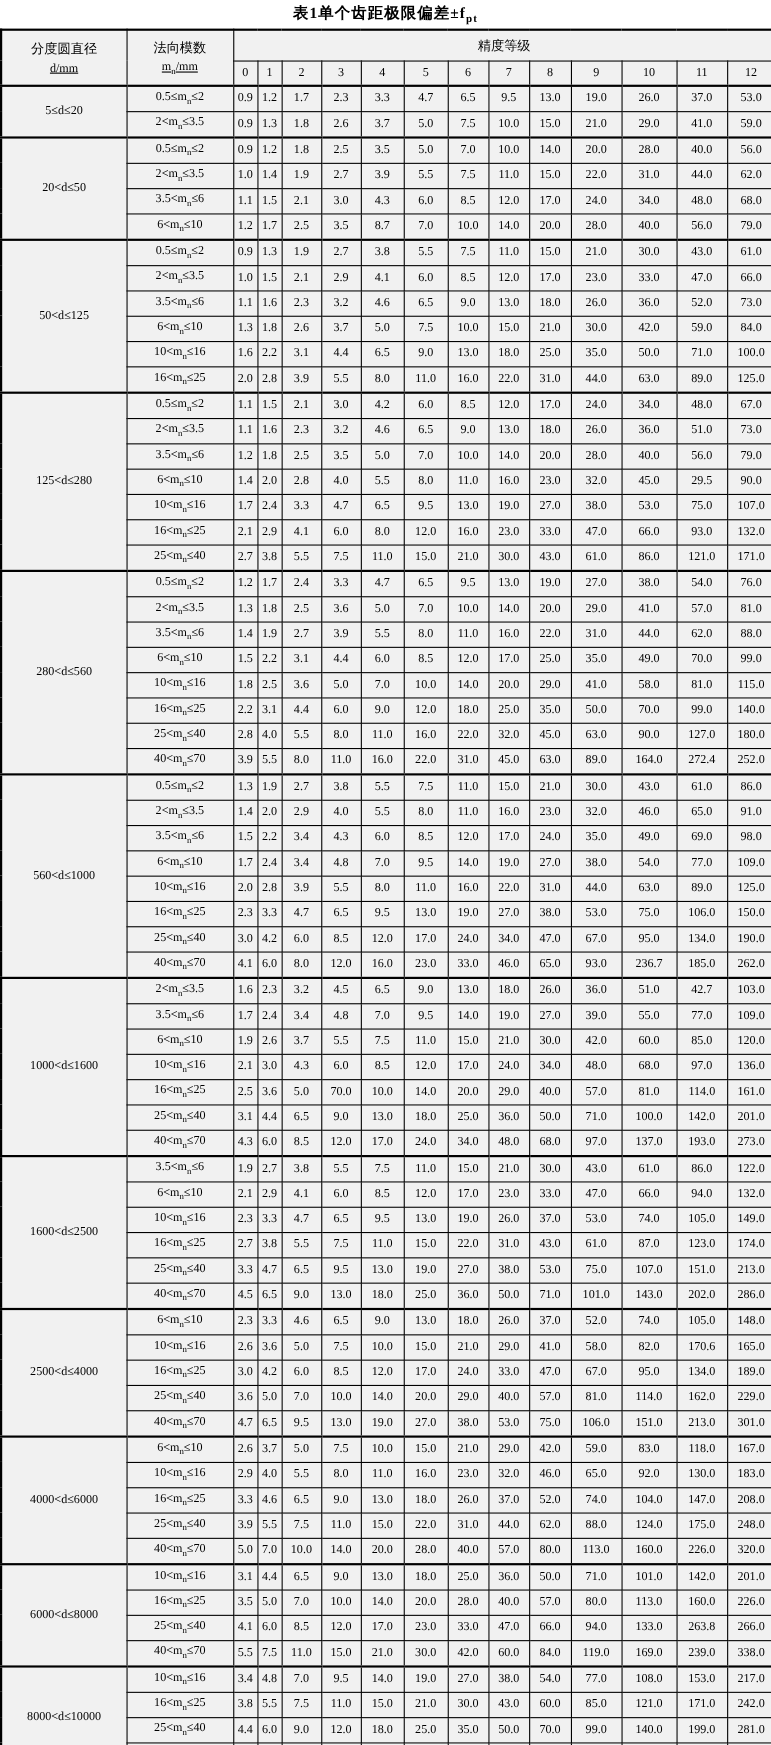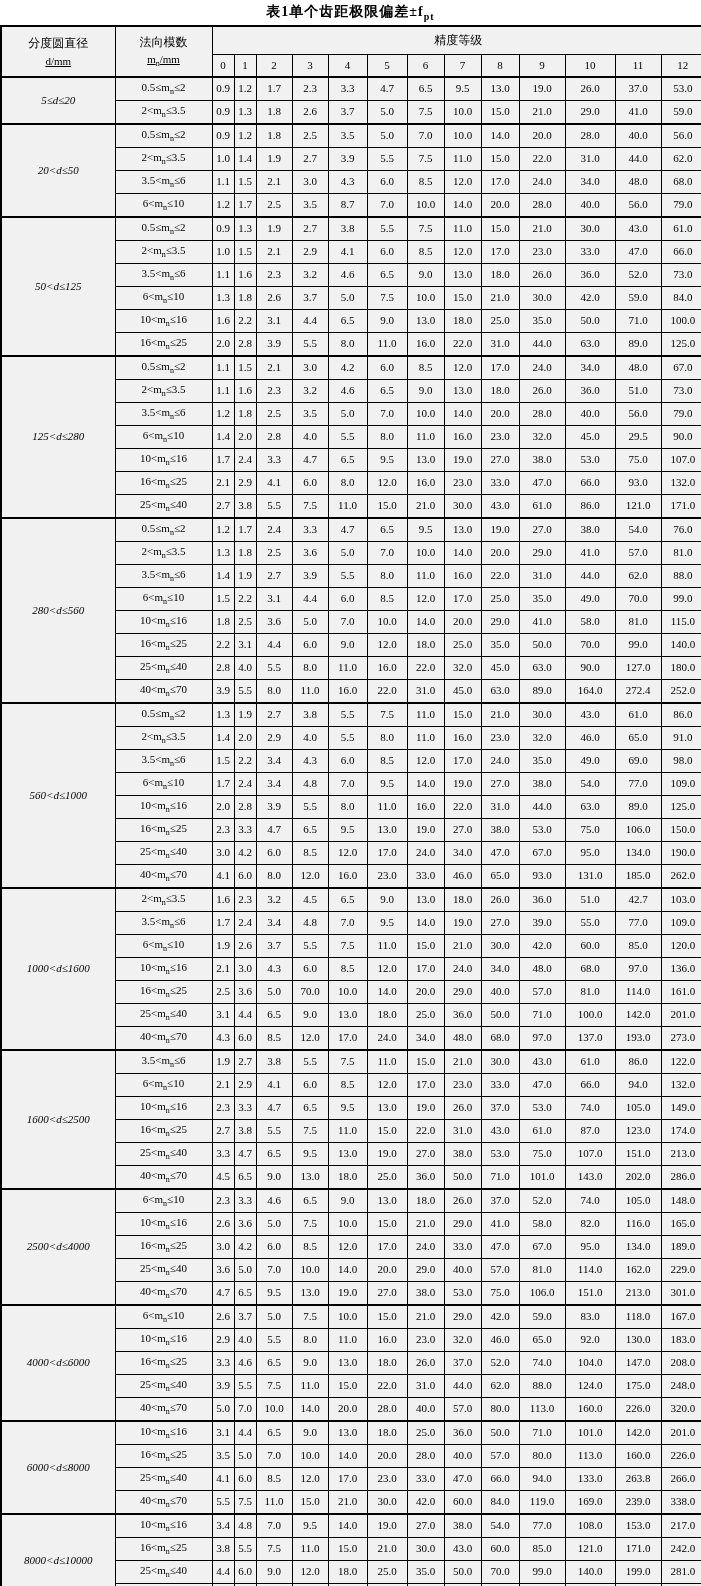--- a/index.html
+++ b/index.html
@@ -43,21 +43,21 @@
   thead tr.num-row th{height:21px;}
   th.h-two-line{font-size:12px;}
   th.h-two-line .l1{display:block;padding-top:2px;}
   th.h-two-line .l2{display:block;font-size:11px;padding-top:6px;text-decoration:underline;}
   th.h-two-line sub, td.m-cell sub{font-size:8px;}
   
   td.d-cell, th.col-d{border-right-width:2px;}
   td.m-cell, th.col-m{border-right-width:2px;}
   thead tr.num-row th{border-bottom-width:2px;}
   tr.group-start td{border-top-width:2px;}
-  td.d-cell{font-size:12px;font-style:italic;}
+  td.d-cell{font-size:12px;}
   td.m-cell{font-size:11px;}
   td.v-cell{letter-spacing:0;}
 </style>
 </head>
 <body>
 
 <div class="page">
 
   <div class="title"><span>表1单个齿距极限偏差±f</span><sub>pt</sub></div>
 
@@ -663,21 +663,21 @@
           <td class="v-cell">4.1</td>
           <td class="v-cell">6.0</td>
           <td class="v-cell">8.0</td>
           <td class="v-cell">12.0</td>
           <td class="v-cell">16.0</td>
           <td class="v-cell">23.0</td>
           <td class="v-cell">33.0</td>
           <td class="v-cell">46.0</td>
           <td class="v-cell">65.0</td>
           <td class="v-cell">93.0</td>
-          <td class="v-cell">131.0</td>
+          <td class="v-cell">236.7</td>
           <td class="v-cell">185.0</td>
           <td class="v-cell">262.0</td>
         </tr>
         <tr class="group-start">
           <td class="d-cell" rowspan="7">1000&lt;d≤1600</td>
           <td class="m-cell">2&lt;m<sub>n</sub>≤3.5</td>
           <td class="v-cell">1.6</td>
           <td class="v-cell">2.3</td>
           <td class="v-cell">3.2</td>
           <td class="v-cell">4.5</td>
@@ -907,21 +907,21 @@
           <td class="v-cell">3.6</td>
           <td class="v-cell">5.0</td>
           <td class="v-cell">7.5</td>
           <td class="v-cell">10.0</td>
           <td class="v-cell">15.0</td>
           <td class="v-cell">21.0</td>
           <td class="v-cell">29.0</td>
           <td class="v-cell">41.0</td>
           <td class="v-cell">58.0</td>
           <td class="v-cell">82.0</td>
-          <td class="v-cell">116.0</td>
+          <td class="v-cell">170.6</td>
           <td class="v-cell">165.0</td>
         </tr>
         <tr>
           <td class="m-cell">16&lt;m<sub>n</sub>≤25</td>
           <td class="v-cell">3.0</td>
           <td class="v-cell">4.2</td>
           <td class="v-cell">6.0</td>
           <td class="v-cell">8.5</td>
           <td class="v-cell">12.0</td>
           <td class="v-cell">17.0</td>

